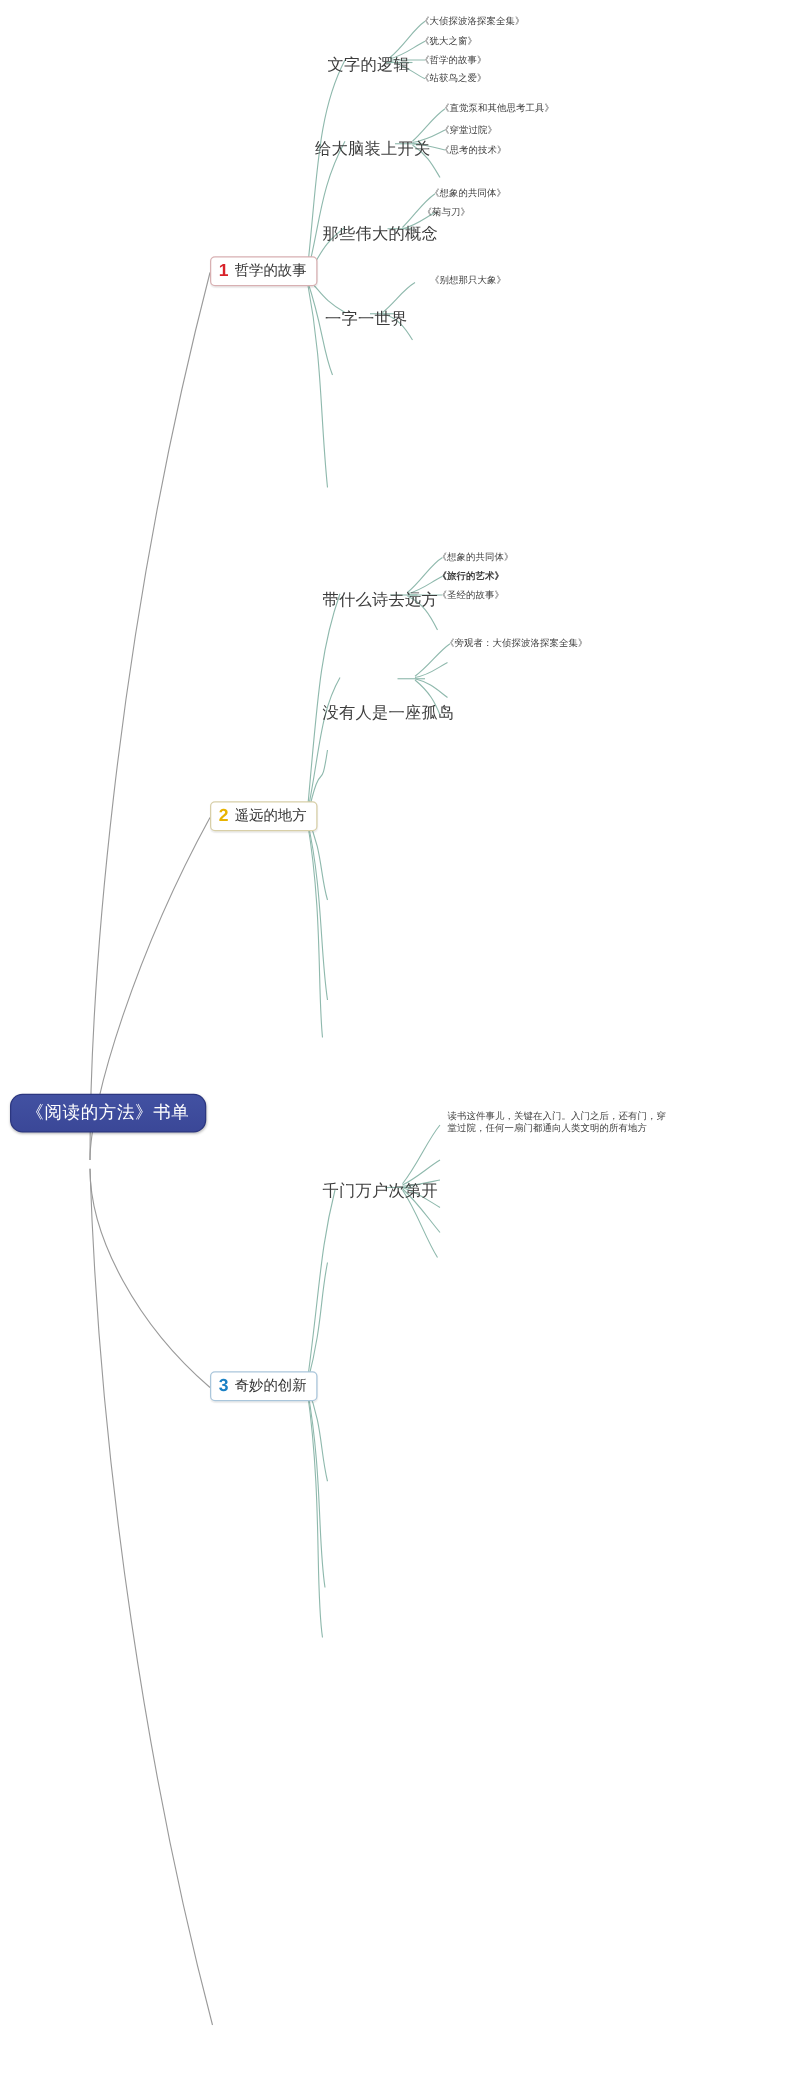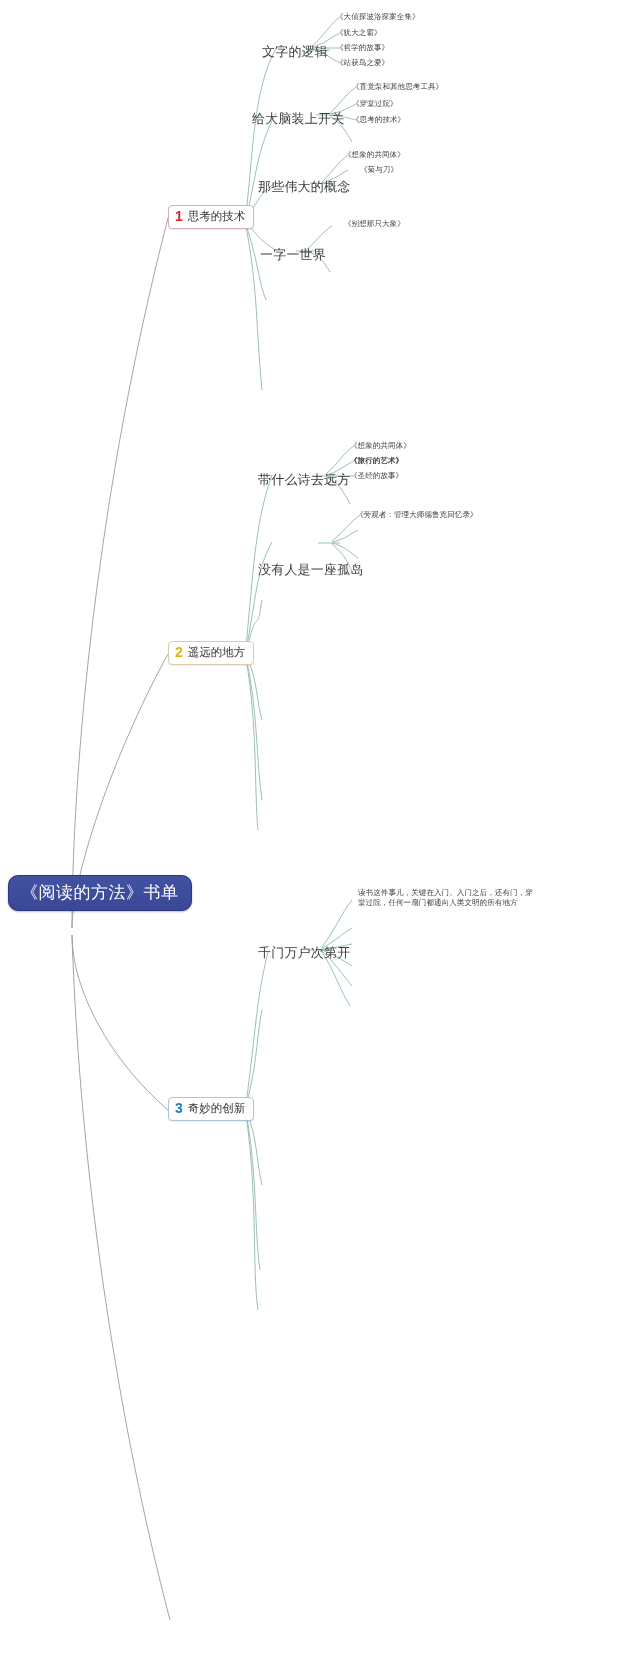--- a/index.html
+++ b/index.html
@@ -18,21 +18,21 @@
   
   .root{
     left:8px;top:875px;
     background:#3b4a9b;
     background:linear-gradient(#4251a2,#34409180);
     background-color:#414f9e;
     border:1px solid #2c3780;
     border-radius:10px;
     padding:5px 12px 6px 12px;
     color:#ffffff;
-    font-size:17px;
+    font-size:14px;
     letter-spacing:.5px;
     box-shadow:0 1px 2px rgba(0,0,0,.25);
   }
 
   
   .l1{
     background:#ffffff;
     border:1px solid #b9c4c2;
     border-radius:4px;
     padding:3px 8px 4px 6px;
@@ -154,21 +154,21 @@
       <path d="M308,950 L330,950"></path>
     </g>
   </svg>
 
   <div class="node root">
     <span>《阅读的方法》书单</span>
   </div>
 
   <div class="node l1 l1-1">
     <span class="num">1</span>
-    <span>思考的技术</span>
+    <span>哲学的故事</span>
   </div>
 
   <div class="node l2" style="left:262px;top:43px;">
     <span>文字的逻辑</span>
   </div>
   <div class="node l3" style="left:336px;top:12px;">
     <span>《大侦探波洛探案全集》</span>
   </div>
   <div class="node l3" style="left:336px;top:28px;">
     <span>《犹大之窗》</span>
@@ -192,21 +192,21 @@
   <div class="node l3" style="left:352px;top:115px;">
     <span>《思考的技术》</span>
   </div>
 
   <div class="node l2" style="left:258px;top:178px;">
     <span>那些伟大的概念</span>
   </div>
   <div class="node l3" style="left:344px;top:150px;">
     <span>《想象的共同体》</span>
   </div>
-  <div class="node l3" style="left:360px;top:165px;">
+  <div class="node l3" style="left:338px;top:165px;">
     <span>《菊与刀》</span>
   </div>
 
   <div class="node l2" style="left:260px;top:246px;">
     <span>一字一世界</span>
   </div>
   <div class="node l3" style="left:344px;top:219px;text-align:center;">
     <span>《别想那只大象》</span>
   </div>
 
@@ -225,21 +225,21 @@
     <span>《旅行的艺术》</span>
   </div>
   <div class="node l3" style="left:350px;top:471px;">
     <span>《圣经的故事》</span>
   </div>
 
   <div class="node l2" style="left:258px;top:538px;margin-top:23px;">
     <span>没有人是一座孤岛</span>
   </div>
   <div class="node l3" style="left:356px;top:510px;">
-    <span>《旁观者：管理大师德鲁克回忆录》</span>
+    <span>《旁观者：大侦探波洛探案全集》</span>
   </div>
 
   <div class="node l1 l1-3">
     <span class="num">3</span>
     <span>奇妙的创新</span>
   </div>
 
   <div class="node l2" style="left:258px;top:944px;text-align:center;">
     <span>千门万户次第开</span>
   </div>

